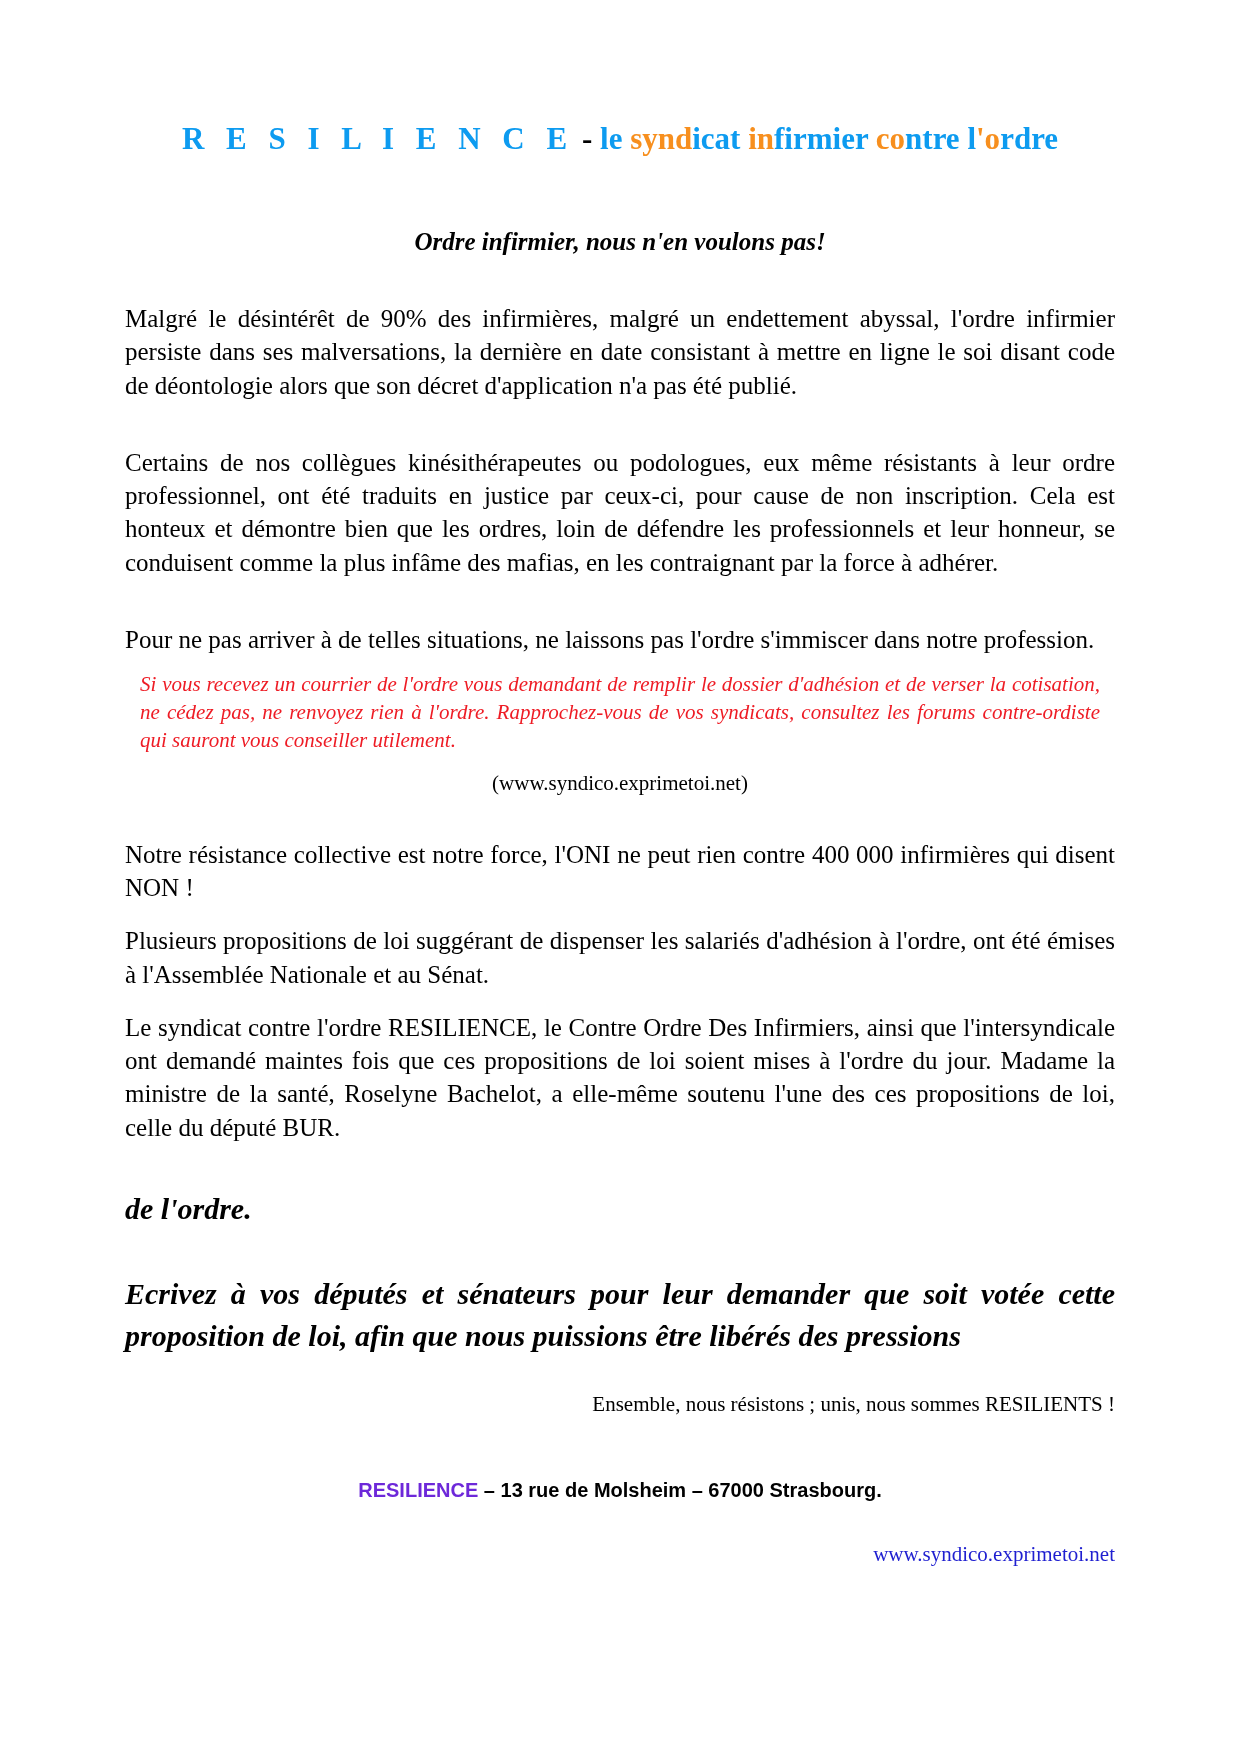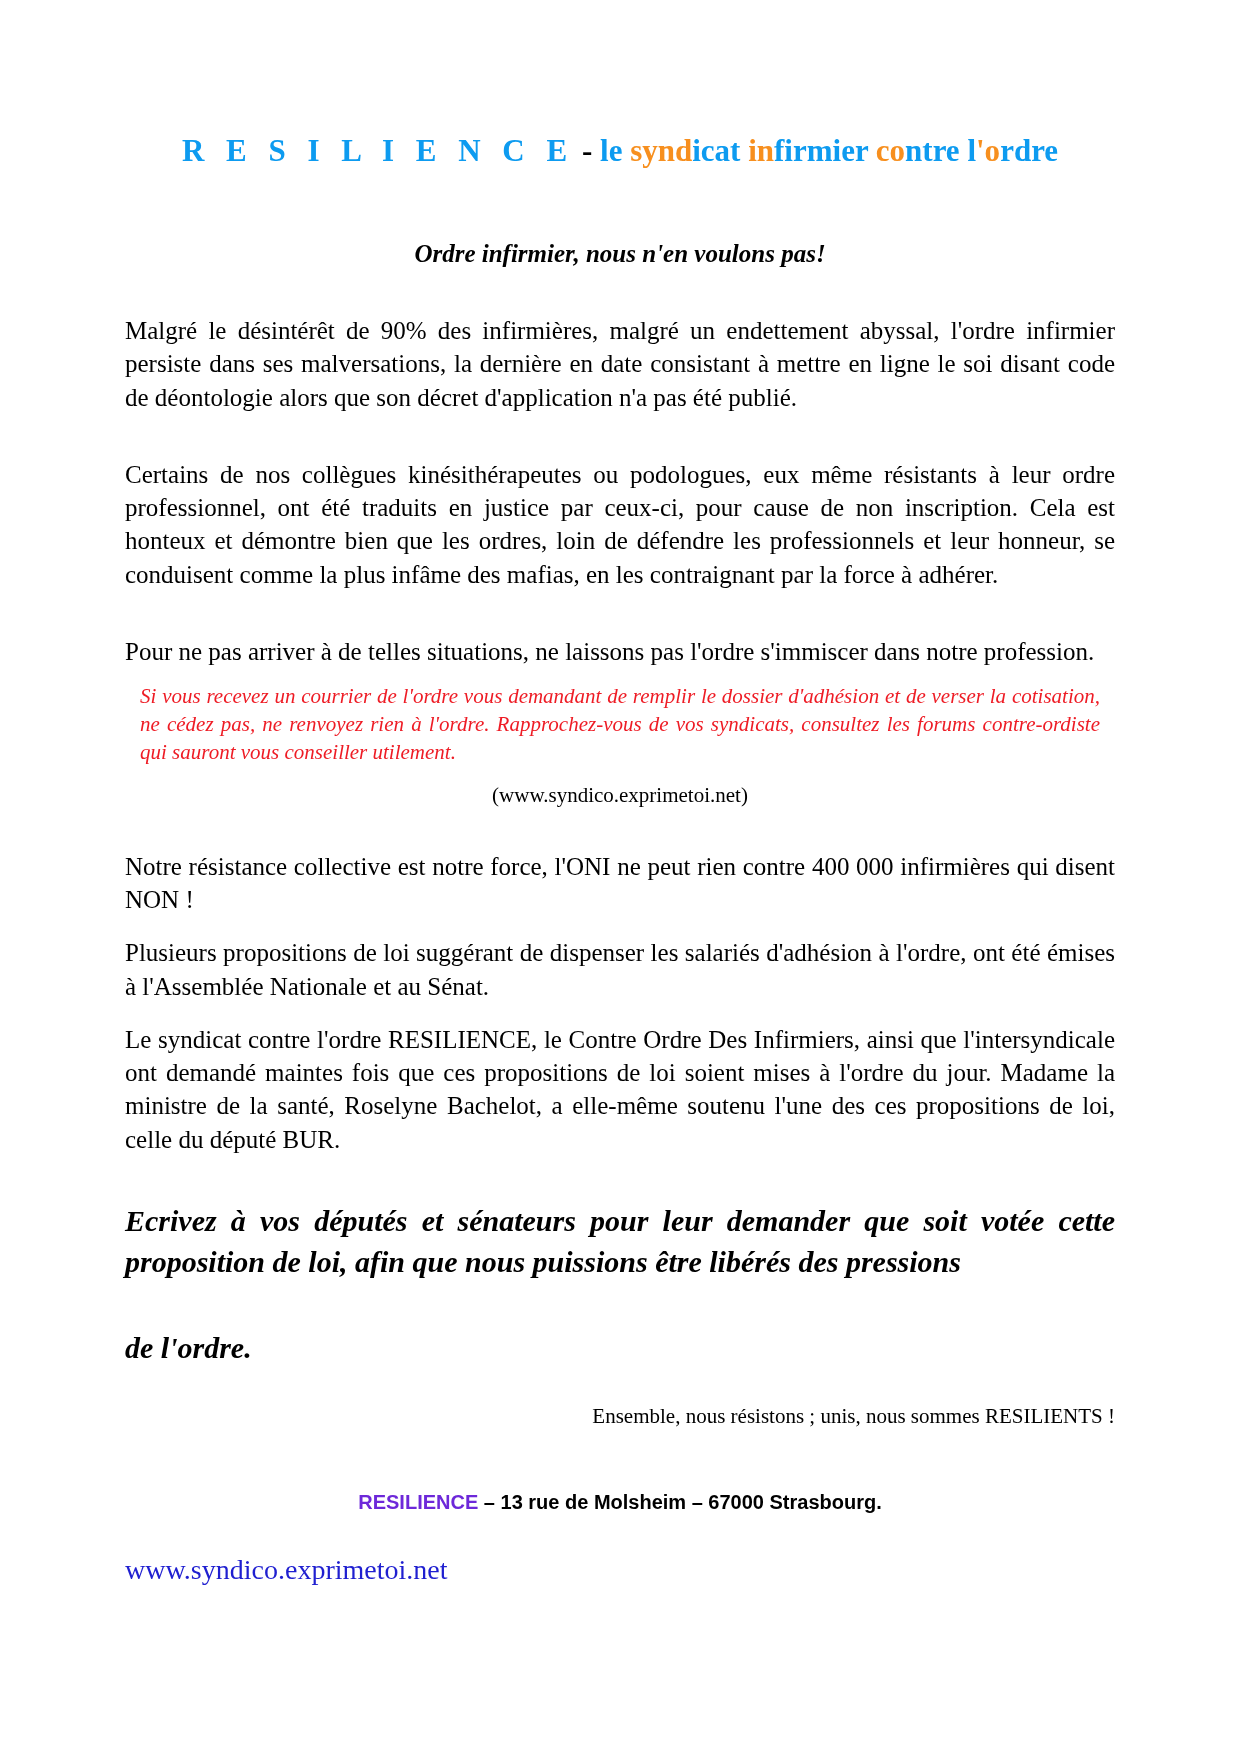--- a/index.html
+++ b/index.html
@@ -13,21 +13,21 @@
     font-family: "Liberation Serif", "DejaVu Serif", serif;
     color: #000000;
     overflow: hidden;
   }
 
   .page {
     position: relative;
     width: 1240px;
     height: 1754px;
     box-sizing: border-box;
-    padding: 12px 125px;
+    padding: 0 125px;
   }
 
   
   .masthead {
     text-align: center;
     padding-top: 122px;
     font-weight: bold;
     font-size: 31px;
     line-height: 1.1;
     white-space: nowrap;
@@ -105,23 +105,23 @@
     margin-top: 62px;
     font-family: "Liberation Sans", "DejaVu Sans", sans-serif;
     font-weight: bold;
     font-size: 20px;
     white-space: nowrap;
   }
   .footer-address .fa-brand { color: #6d28d9; }
   .footer-address .fa-rest  { color: #000000; }
 
   .footer-url {
-    text-align: left;
+    text-align: right;
     margin-top: 40px;
-    font-size: 28px;
+    font-size: 21px;
     color: #1f1fd0;
   }
 </style>
 </head>
 <body>
 
 <div class="page">
 
   <div class="masthead">
     <span class="brand">R E S I L I E N C E</span><span class="dash"> - </span><span class="tag-blue">le </span><span class="tag-orange">synd</span><span class="tag-blue">icat </span><span class="tag-orange">in</span><span class="tag-blue">firmier </span><span class="tag-orange">co</span><span class="tag-blue">ntre l</span><span class="tag-orange">'o</span><span class="tag-blue">rdre</span>
@@ -139,22 +139,22 @@
 
     <p class="red-italic">Si vous recevez un courrier de l'ordre vous demandant de remplir le dossier d'adhésion et de verser la cotisation, ne cédez pas, ne renvoyez rien à l'ordre. Rapprochez-vous de vos syndicats, consultez les forums contre-ordiste qui sauront vous conseiller utilement.</p>
     <p class="url-plain">(www.syndico.exprimetoi.net)</p>
 
     <p class="para gap-sm">Notre résistance collective est notre force, l'ONI ne peut rien contre 400 000 infirmières qui disent NON !</p>
 
     <p class="para gap-sm">Plusieurs propositions de loi suggérant de dispenser les salariés d'adhésion à l'ordre, ont été émises à l'Assemblée Nationale et au Sénat.</p>
 
     <p class="para">Le syndicat contre l'ordre RESILIENCE, le Contre Ordre Des Infirmiers, ainsi que l'intersyndicale ont demandé maintes fois que ces propositions de loi soient mises à l'ordre du jour. Madame la ministre de la santé, Roselyne Bachelot, a elle-même soutenu l'une des ces propositions de loi, celle du député BUR.</p>
 
+    <div class="cta cta-last">de l'ordre.</div>
     <div class="cta">Ecrivez à vos députés et sénateurs pour leur demander que soit votée cette proposition de loi, afin que nous puissions être libérés des pressions</div>
-    <div class="cta cta-last">de l'ordre.</div>
 
     <div class="ensemble">Ensemble, nous résistons ; unis, nous sommes RESILIENTS !</div>
   </div>
 
   <div class="footer-address">
     <span class="fa-brand">RESILIENCE</span><span class="fa-rest"> – 13 rue de Molsheim – 67000 Strasbourg.</span>
   </div>
 
   <div class="footer-url">www.syndico.exprimetoi.net</div>
 

